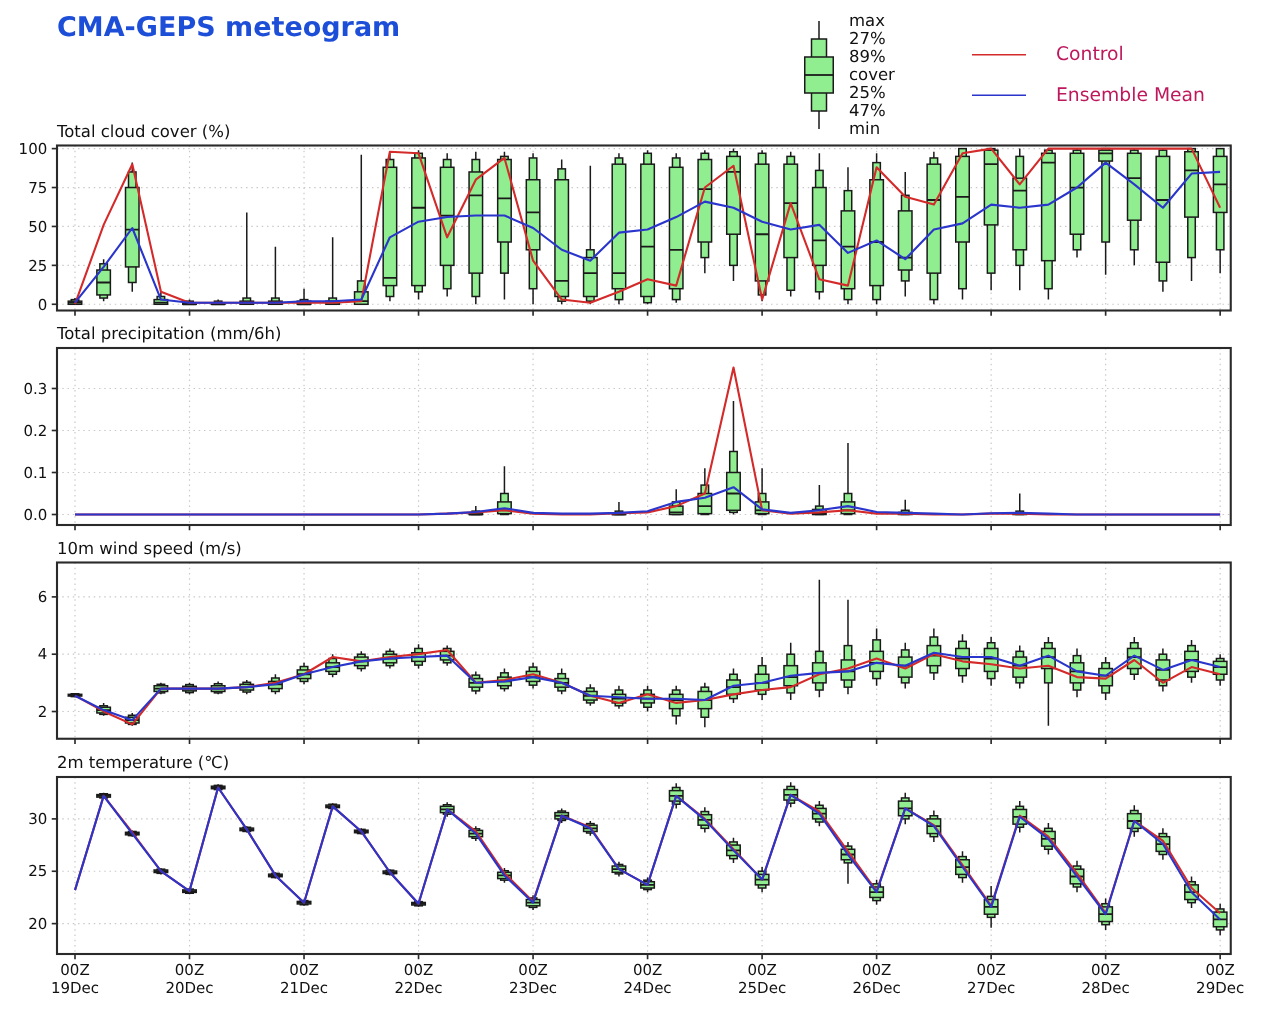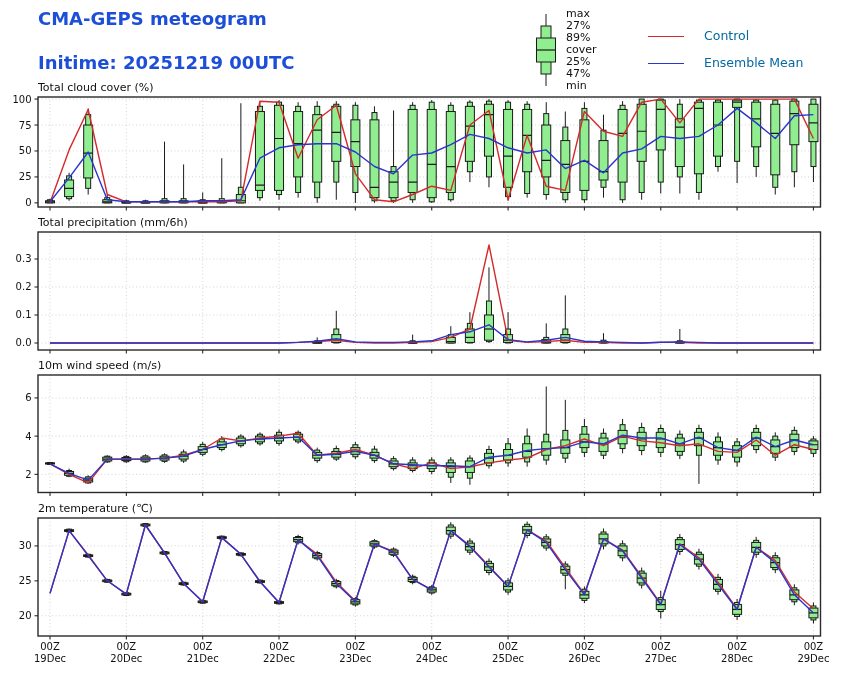--- a/index.html
+++ b/index.html
@@ -3,29 +3,28 @@
 <meta charset="utf-8">
 <style>
   html,body{margin:0;padding:0;background:#ffffff;}
   .figure{position:relative;width:842px;height:680px;background:#ffffff;
           font-family:"DejaVu Sans","Liberation Sans",sans-serif;color:#111;overflow:hidden;}
   .hdr{position:absolute;left:38px;font-size:18px;color:#1d4ed8;white-space:nowrap;font-weight:bold;}
   #chart-svg{position:absolute;left:0;top:0;}
   .legend-box-label{position:absolute;left:30px;font-size:11px;line-height:12px;color:#111;white-space:nowrap;}
   .legend-line-entry{position:absolute;}
   .legend-line{position:absolute;width:36px;height:0;border-top:1.6px solid #000;}
-  .legend-line-text{position:absolute;left:56px;top:-8px;font-size:12.5px;color:#0369a1;white-space:nowrap;}
+  .legend-line-text{position:absolute;left:56px;top:-8px;font-size:12.5px;color:#be185d;white-space:nowrap;}
 </style>
 </head>
 <body>
 
 <div class="figure">
 
   <div class="hdr" style="top:8px">CMA-GEPS meteogram</div>
-  <div class="hdr" style="top:52px">Initime: 20251219 00UTC</div>
 
   <div style="position:absolute;left:536px;top:10px;width:150px;height:92px">
     <svg width="20" height="80" style="position:absolute;left:0;top:0">
       <line x1="10" y1="4" x2="10" y2="76" stroke="#1a1a1a" stroke-width="1"></line>
       <rect x="5" y="16" width="10" height="48" fill="#90ee90" stroke="#1a1a1a" stroke-width="1"></rect>
       <rect x="0.5" y="28" width="19" height="24" fill="#90ee90" stroke="#1a1a1a" stroke-width="1"></rect>
       <line x1="0.5" y1="40" x2="19.5" y2="40" stroke="#1a1a1a" stroke-width="1.2"></line>
     </svg>
     <div class="legend-box-label" style="top:-2px">max</div>
     <div class="legend-box-label" style="top:10px">27%</div>

